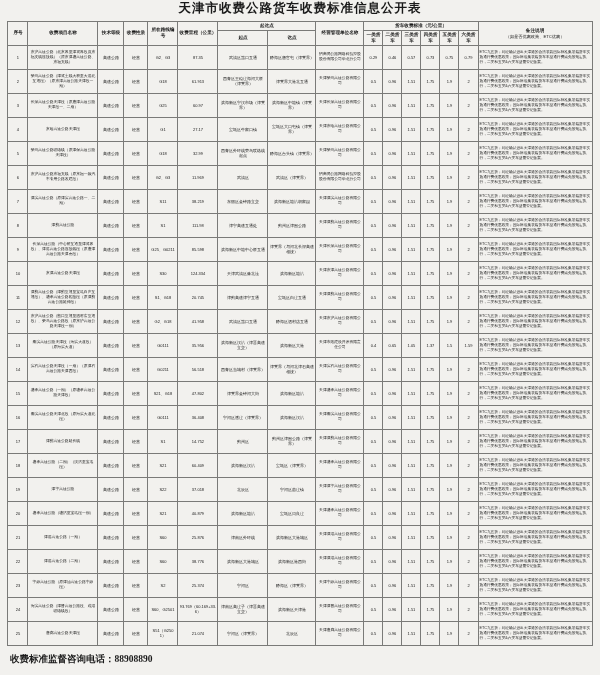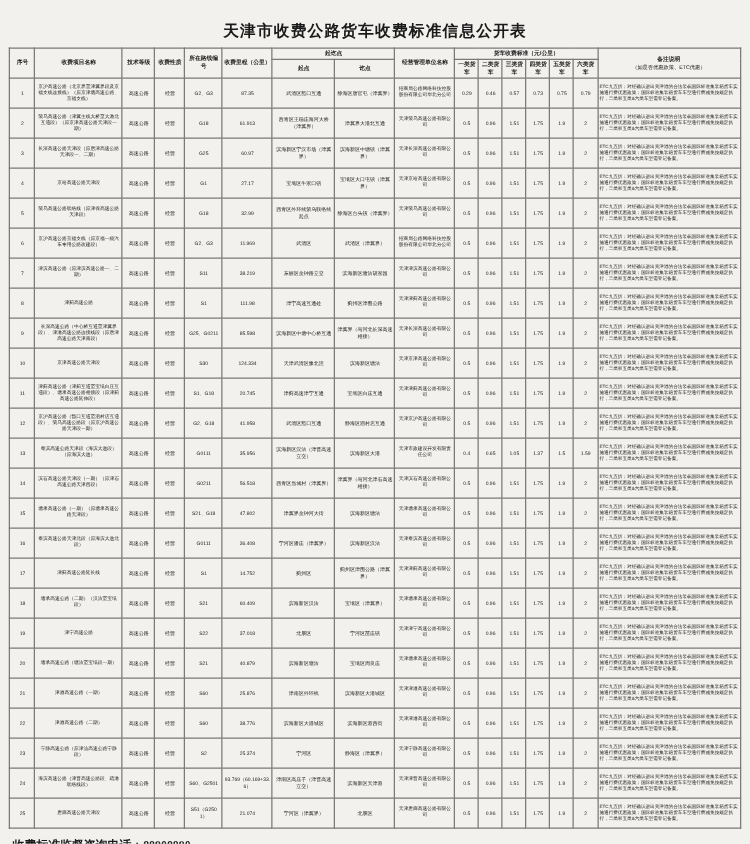--- a/index.html
+++ b/index.html
@@ -10,21 +10,20 @@
     color:#1a1a1a;
     overflow:hidden;
   }
   .page{width:600px;height:675px;position:relative;}
   .doc-title{
     text-align:center;
     font-family:"Liberation Serif","DejaVu Serif",serif;
     font-weight:bold;
     font-size:12.5px;
     letter-spacing:1px;
-    padding-top:17px;
     margin:0 0 4px 0;
   }
   table.toll-table{
     border-collapse:collapse;
     table-layout:fixed;
     width:584px;
     margin:0 auto;
   }
   .toll-table th,.toll-table td{
     border:1px solid #7a7a78;

